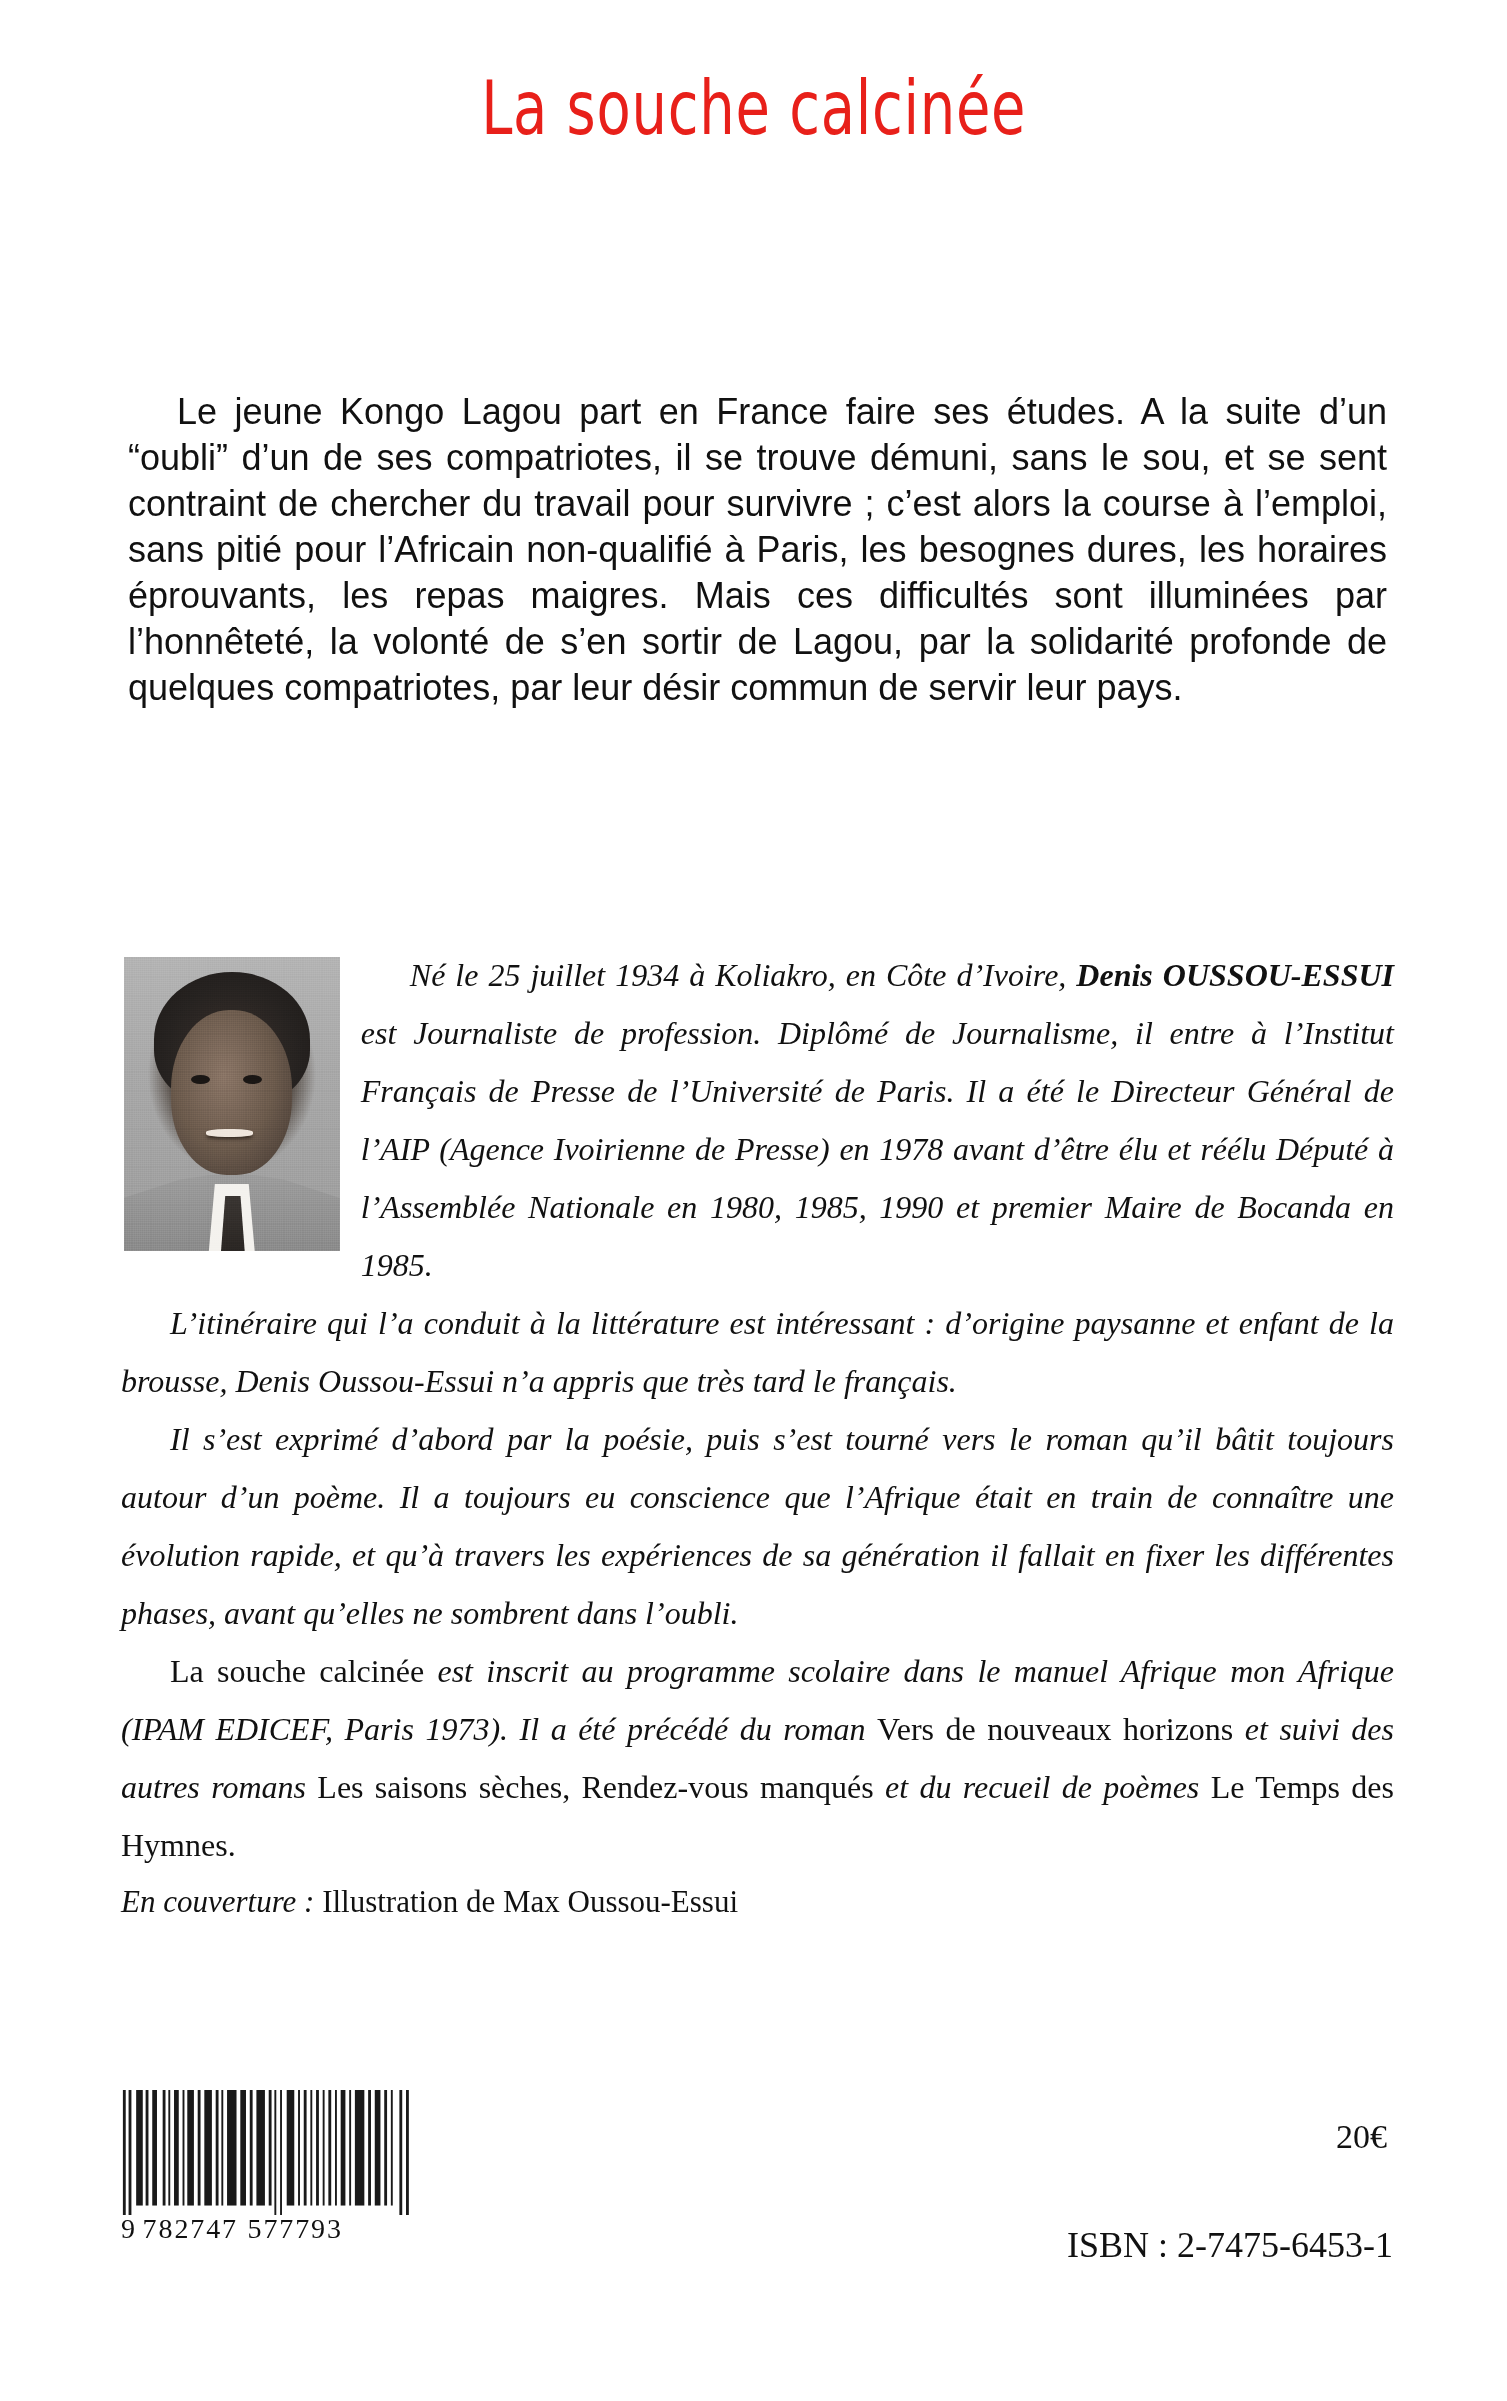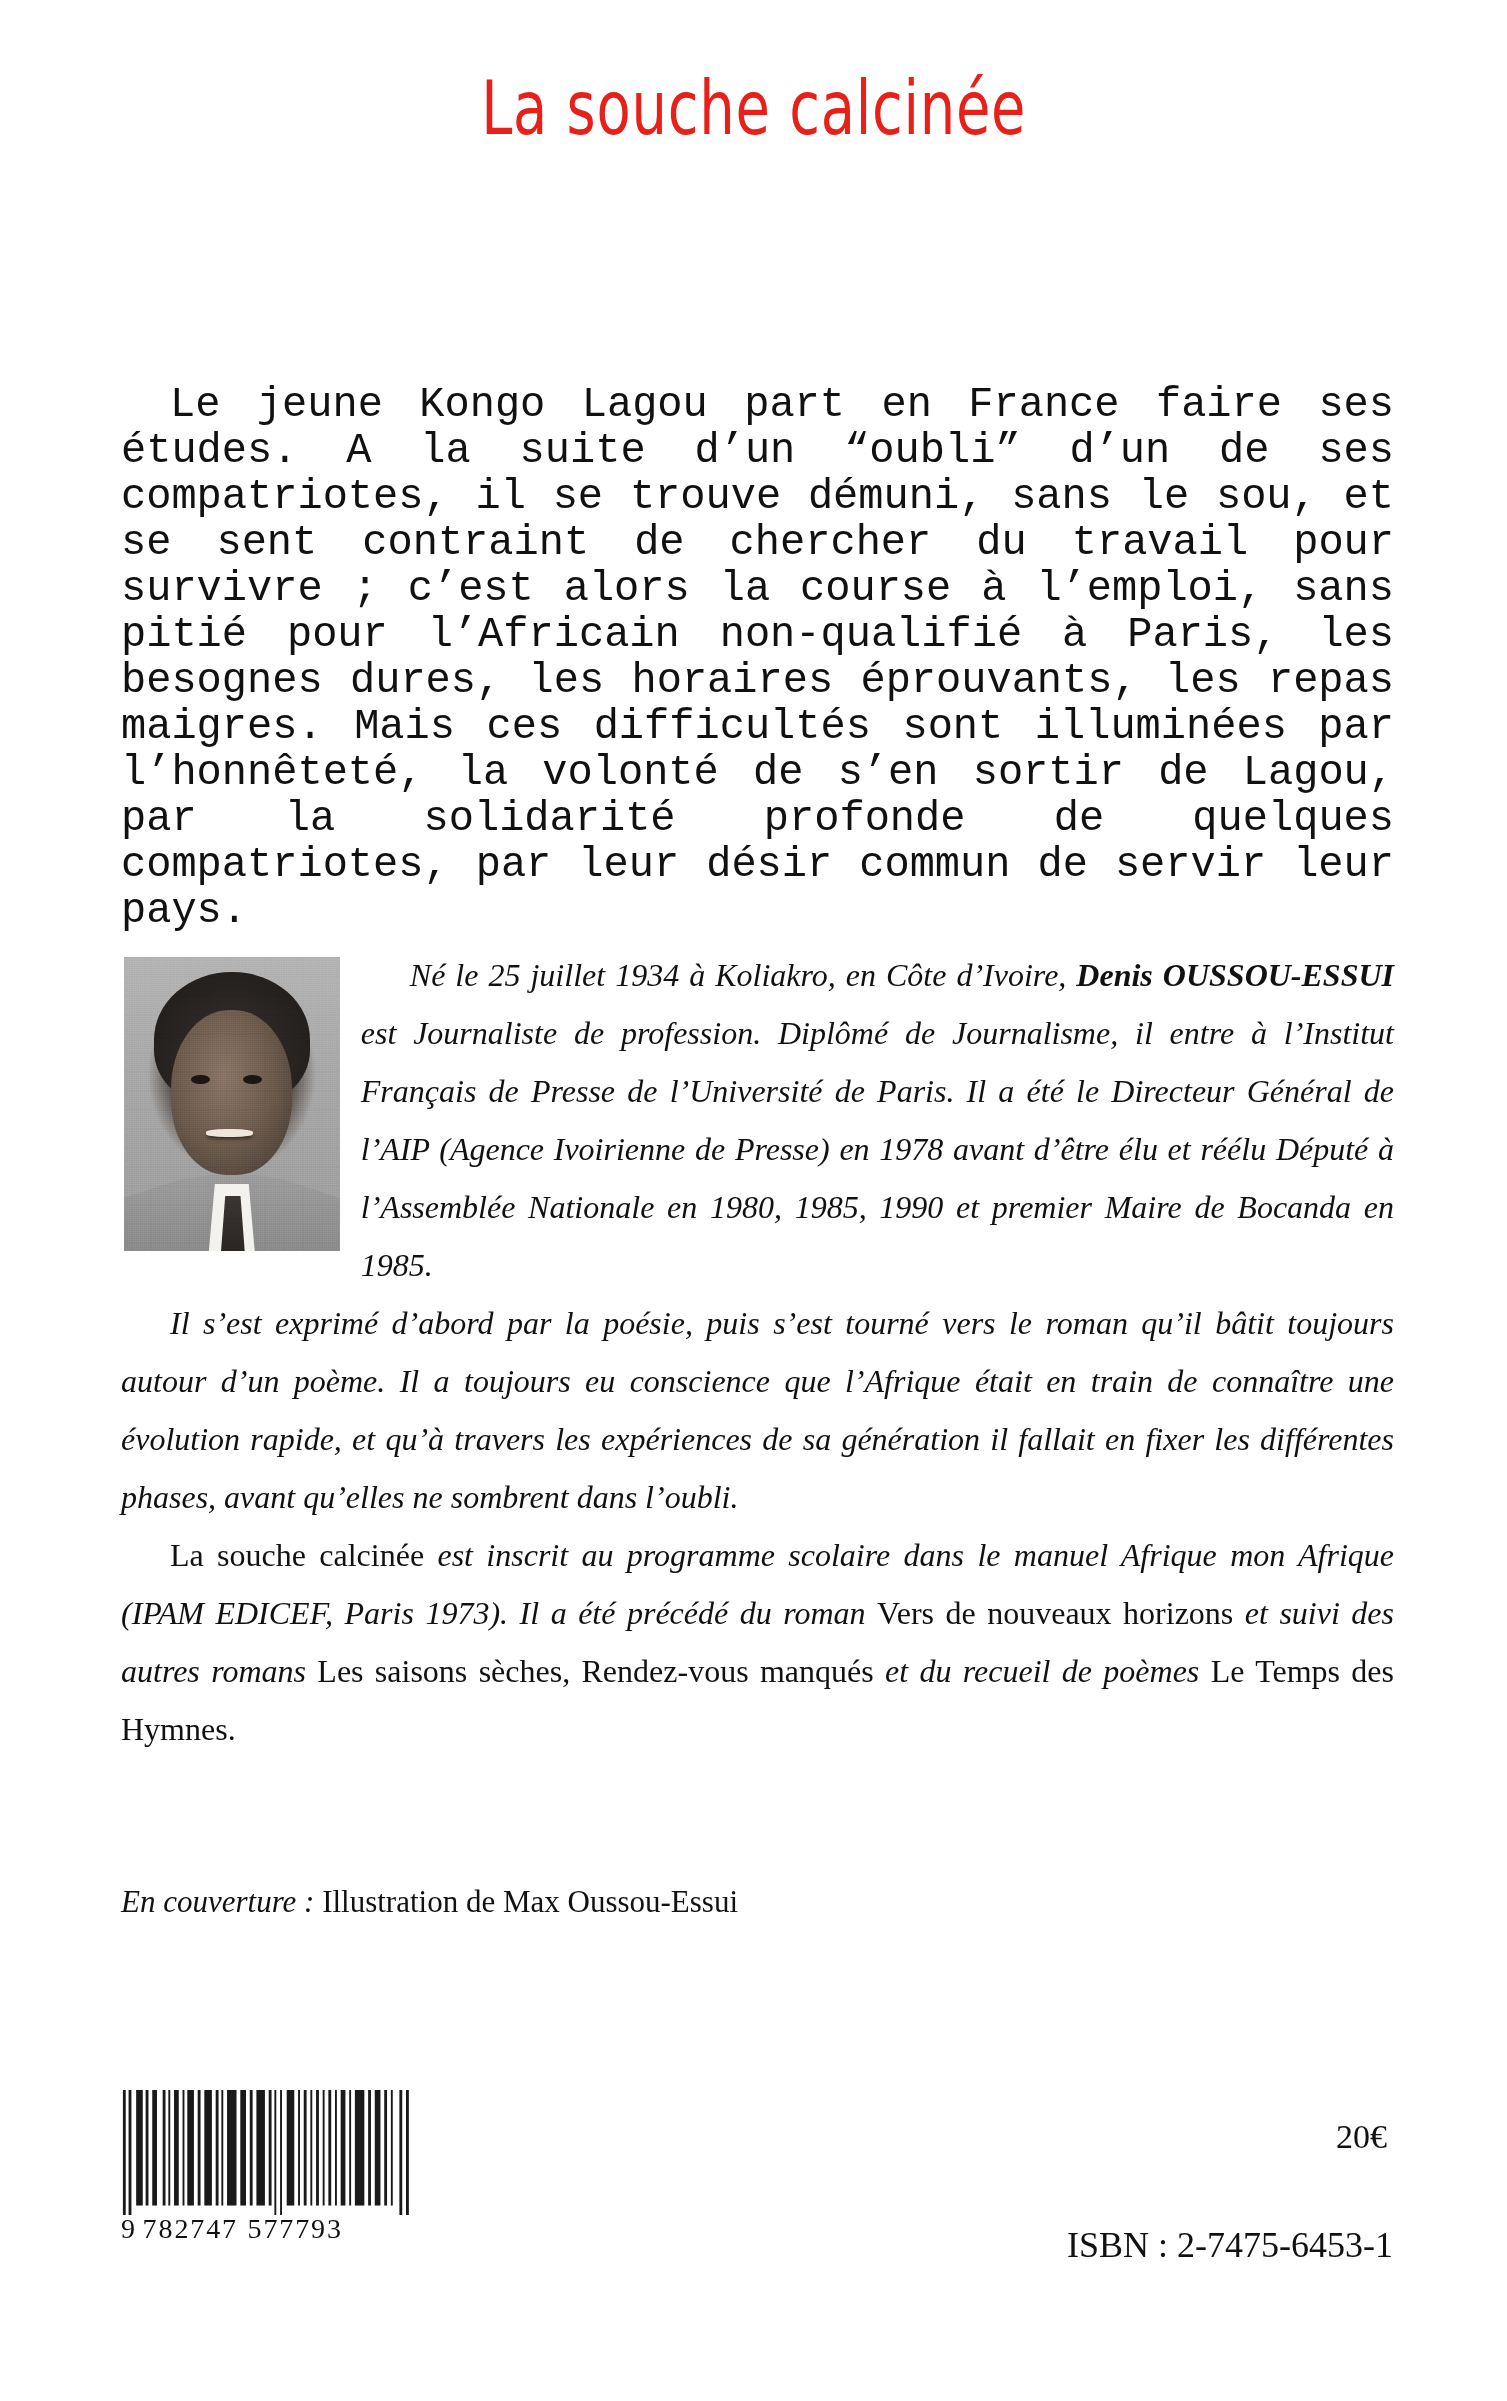--- a/index.html
+++ b/index.html
@@ -29,26 +29,26 @@
     transform-origin:center;
     white-space:nowrap;
   }
 
   
   .blurb{
     position:absolute;
     left:121px;top:382px;width:1273px;
   }
   .blurb p{
-    margin:0;
-    font-size:42px;
+    margin:7px;
+    font-size:36px;
     line-height:46px;
     text-align:justify;
     text-justify:inter-word;
-    font-family:Liberation Mono, monospace;
+    font-family:Liberation Sans, sans-serif;
   }
   .blurb p.indent{ text-indent:49px; }
   .blurb p.para2{ margin-top:41px; text-indent:49px; }
   .blurb i{ font-style:italic; }
 
   
   .author-block{
     position:absolute;
     left:121px;top:946px;width:1273px;
     font-size:32px;
@@ -184,20 +184,21 @@
     <div class="ph-eyeR"></div>
     <div class="ph-mouth"></div>
     <div class="ph-suit"></div>
     <div class="ph-shirt"></div>
     <div class="ph-tie"></div>
     <div class="ph-grain"></div>
   </div>
 
   <p class="ind"><span>Né le 25 juillet 1934 à Koliakro, en Côte d’Ivoire, </span><b>Denis OUSSOU-ESSUI</b><span> est Journaliste de profession. Diplômé de Journalisme, il entre à l’Institut Français de Presse de l’Université de Paris. Il a été le Directeur Général de l’AIP (Agence Ivoirienne de Presse) en 1978 avant d’être élu et réélu Député à l’Assemblée Nationale en 1980, 1985, 1990 et premier Maire de Bocanda en 1985.</span></p>
 
+  <p class="ind">L’itinéraire qui l’a conduit à la littérature est intéressant : d’origine paysanne et enfant de la brousse, Denis Oussou-Essui n’a appris que très tard le français.</p>
 
   <p class="ind">Il  s’est exprimé  d’abord par la poésie, puis s’est tourné vers le roman qu’il bâtit toujours autour d’un poème. Il a toujours eu conscience que l’Afrique était en train de connaître une évolution rapide, et qu’à travers les expériences de sa génération il fallait en fixer les différentes phases, avant qu’elles ne sombrent dans l’oubli.</p>
 
   <p class="ind"><span class="roman">La souche calcinée</span><span> est inscrit au programme scolaire dans le manuel Afrique mon Afrique (IPAM EDICEF, Paris 1973). Il a été précédé du roman </span><span class="roman">Vers de nouveaux horizons</span><span> et suivi des autres romans </span><span class="roman">Les saisons sèches, Rendez-vous manqués</span><span> et du recueil de poèmes </span><span class="roman">Le Temps des Hymnes.</span></p>
 </div>
 
 <div class="cover-credit">
   <span class="lbl">En couverture :</span><span> Illustration de Max Oussou-Essui</span>
 </div>
 

